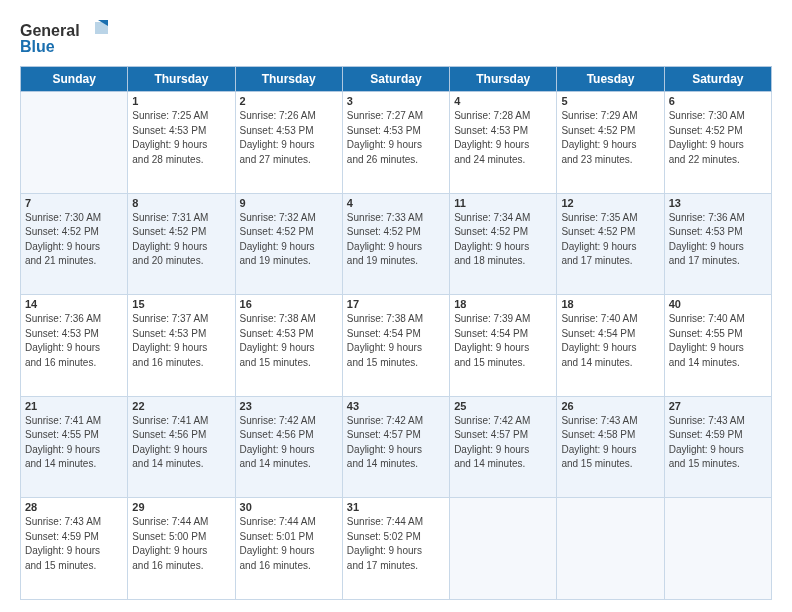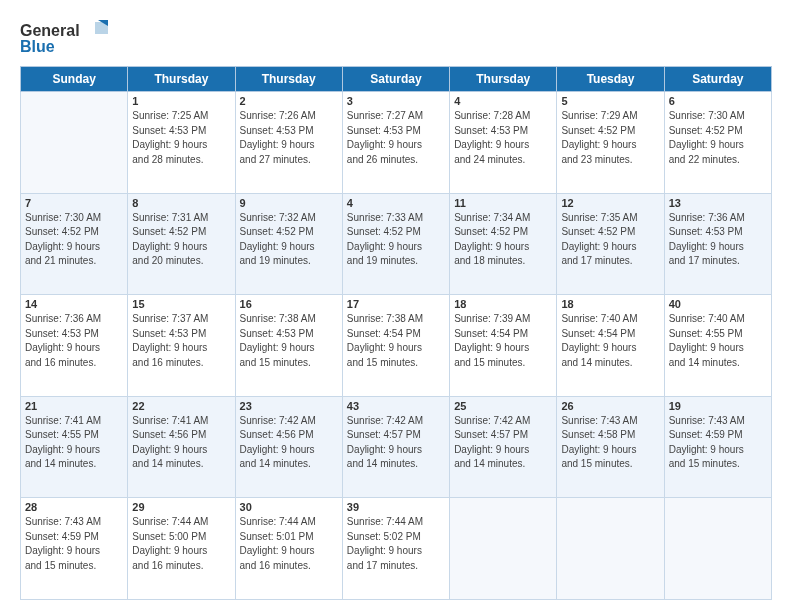--- a/index.html
+++ b/index.html
@@ -224,39 +224,39 @@
           </td>
           <td>
             <span class="day-num">25</span>
             <div class="day-info">Sunrise: 7:42 AM<br>Sunset: 4:57 PM<br>Daylight: 9 hours<br>and 14 minutes.</div>
           </td>
           <td>
             <span class="day-num">26</span>
             <div class="day-info">Sunrise: 7:43 AM<br>Sunset: 4:58 PM<br>Daylight: 9 hours<br>and 15 minutes.</div>
           </td>
           <td>
-            <span class="day-num">19</span>
+            <span class="day-num">27</span>
             <div class="day-info">Sunrise: 7:43 AM<br>Sunset: 4:59 PM<br>Daylight: 9 hours<br>and 15 minutes.</div>
           </td>
         </tr>
         <tr>
           <td>
             <span class="day-num">28</span>
             <div class="day-info">Sunrise: 7:43 AM<br>Sunset: 4:59 PM<br>Daylight: 9 hours<br>and 15 minutes.</div>
           </td>
           <td>
             <span class="day-num">29</span>
             <div class="day-info">Sunrise: 7:44 AM<br>Sunset: 5:00 PM<br>Daylight: 9 hours<br>and 16 minutes.</div>
           </td>
           <td>
             <span class="day-num">30</span>
             <div class="day-info">Sunrise: 7:44 AM<br>Sunset: 5:01 PM<br>Daylight: 9 hours<br>and 16 minutes.</div>
           </td>
           <td>
-            <span class="day-num">39</span>
+            <span class="day-num">31</span>
             <div class="day-info">Sunrise: 7:44 AM<br>Sunset: 5:02 PM<br>Daylight: 9 hours<br>and 17 minutes.</div>
           </td>
           <td class="empty"></td>
           <td class="empty"></td>
           <td class="empty"></td>
         </tr>
       </tbody>
   </table>
 </div>
 

